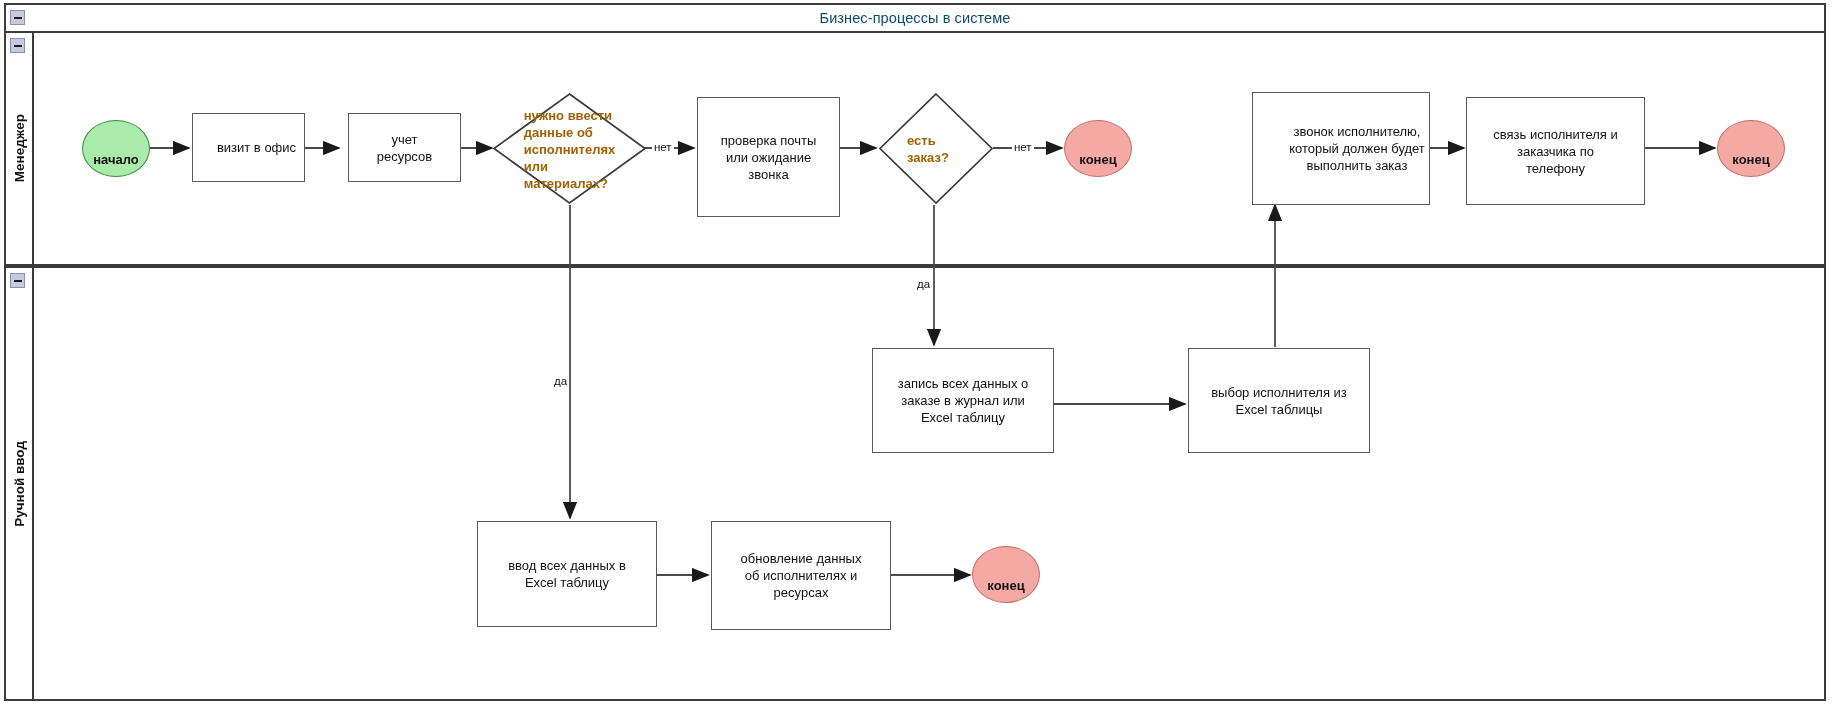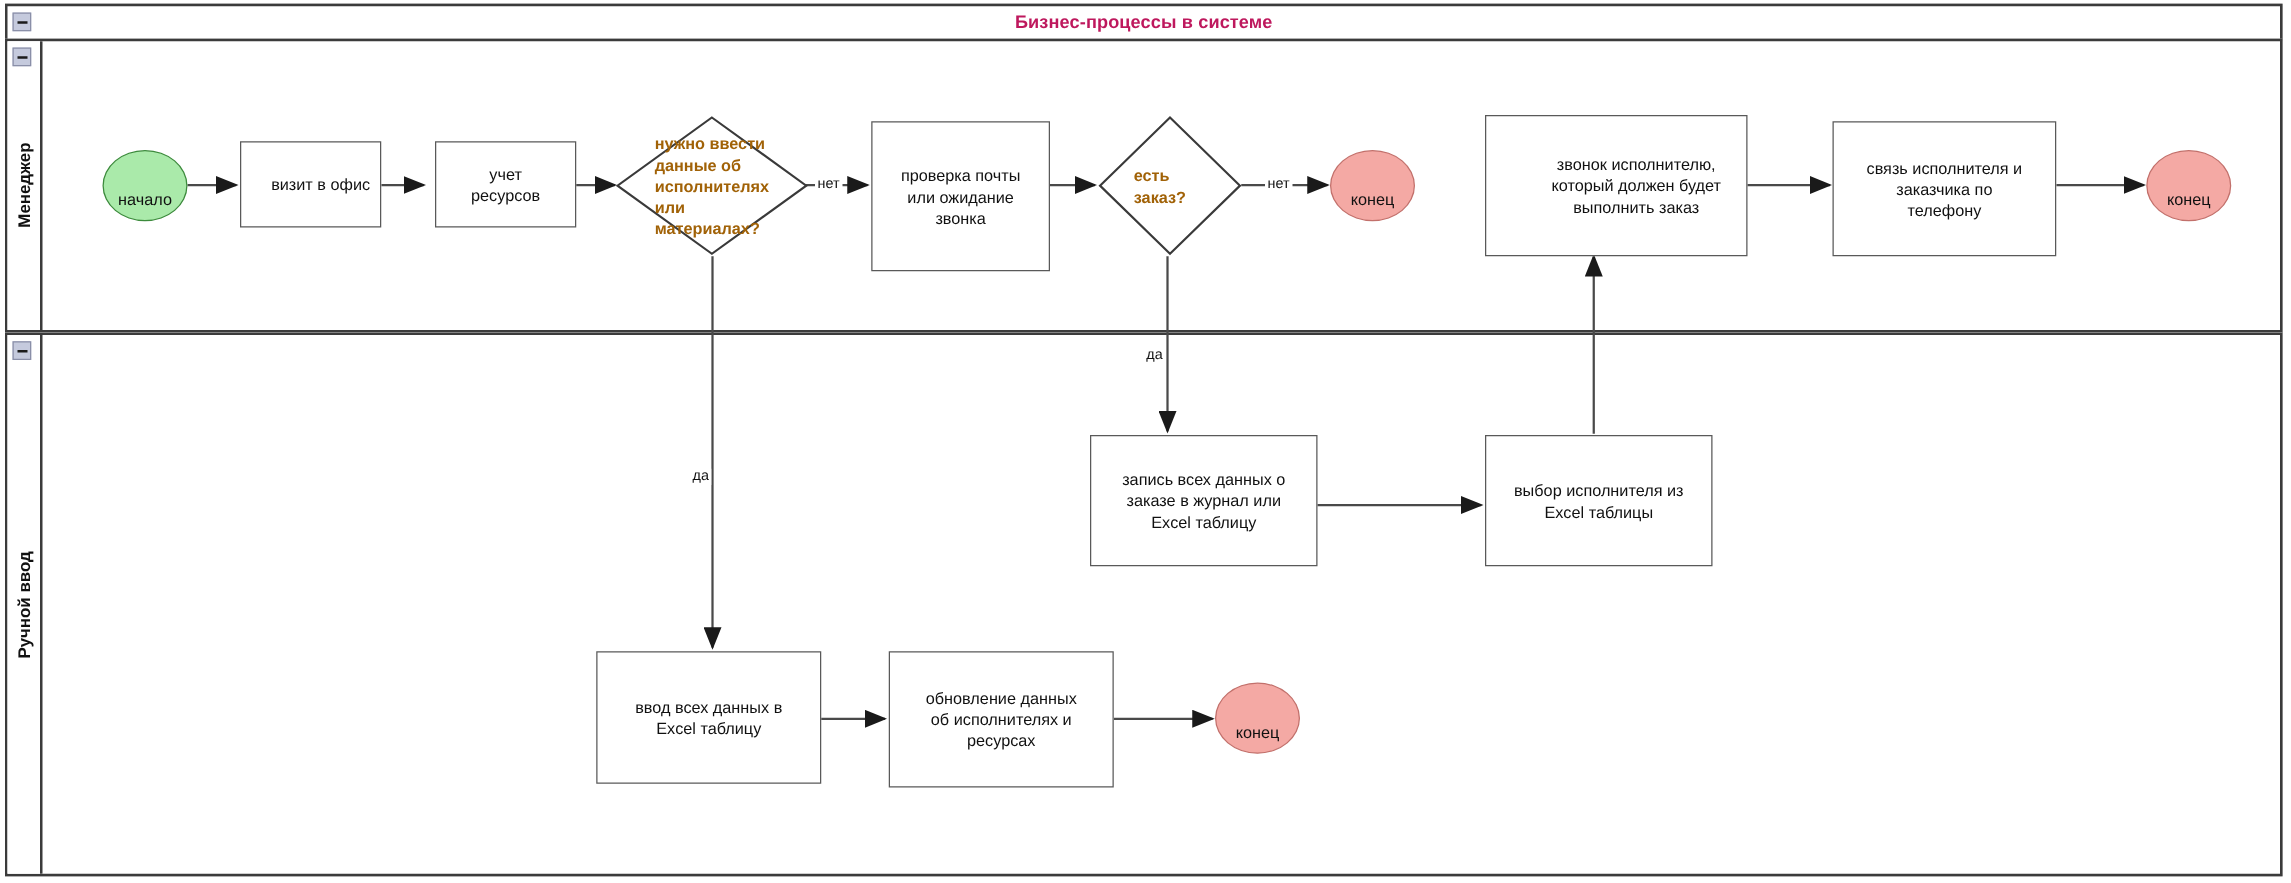--- a/index.html
+++ b/index.html
@@ -35,22 +35,22 @@
     height: 30px;
     border: 2px solid #3b3b3b;
     box-sizing: border-box;
     background: #ffffff;
     display: flex;
     align-items: center;
     justify-content: center;
   }
   .pool-title-text {
     font-size: 14.5px;
-    font-weight: bold;
-    color: #be185d;
+    font-weight: normal;
+    color: #0c4a6e;
     letter-spacing: 0.1px;
   }
 
   .lane {
     position: absolute;
     box-sizing: border-box;
     border: 2px solid #3b3b3b;
     background: #ffffff;
   }
   .lane-header {
@@ -124,21 +124,21 @@
   .ellipse.start {
     background: #aaeaaa;
     border-color: #3c8a3c;
   }
   .ellipse.end {
     background: #f4a9a4;
     border-color: #c2706b;
   }
   .ellipse .node-text {
     font-size: 13px;
-    font-weight: normal;
+    font-weight: bold;
     margin-top: 21px;
   }
 
   
   .diamond-wrap {
     position: absolute;
   }
   .diamond-shape {
     position: absolute;
     left: 0;
@@ -276,21 +276,21 @@
     <svg class="diamond-shape" viewBox="0 0 116 113" xmlns="http://www.w3.org/2000/svg">
       <polygon points="58,2 114,56.5 58,111 2,56.5" fill="#ffffff" stroke="#3a3a3a" stroke-width="1.7"></polygon>
     </svg>
     <div class="diamond-label">есть заказ?</div>
   </div>
 
   <div class="node ellipse end" style="left:1064px; top:120px; width:68px; height:57px;">
     <span class="node-text">конец</span>
   </div>
 
-  <div class="node box" style="left:1188px; top:92px; width:210px; height:113px;padding-left:32px;">
+  <div class="node box" style="left:1252px; top:92px; width:178px; height:113px;padding-left:32px;">
     <span class="node-text">звонок исполнителю,
 который должен будет
 выполнить заказ</span>
   </div>
 
   <div class="node box" style="left:1466px; top:97px; width:179px; height:108px;">
     <span class="node-text">связь исполнителя и
 заказчика по
 телефону</span>
   </div>

